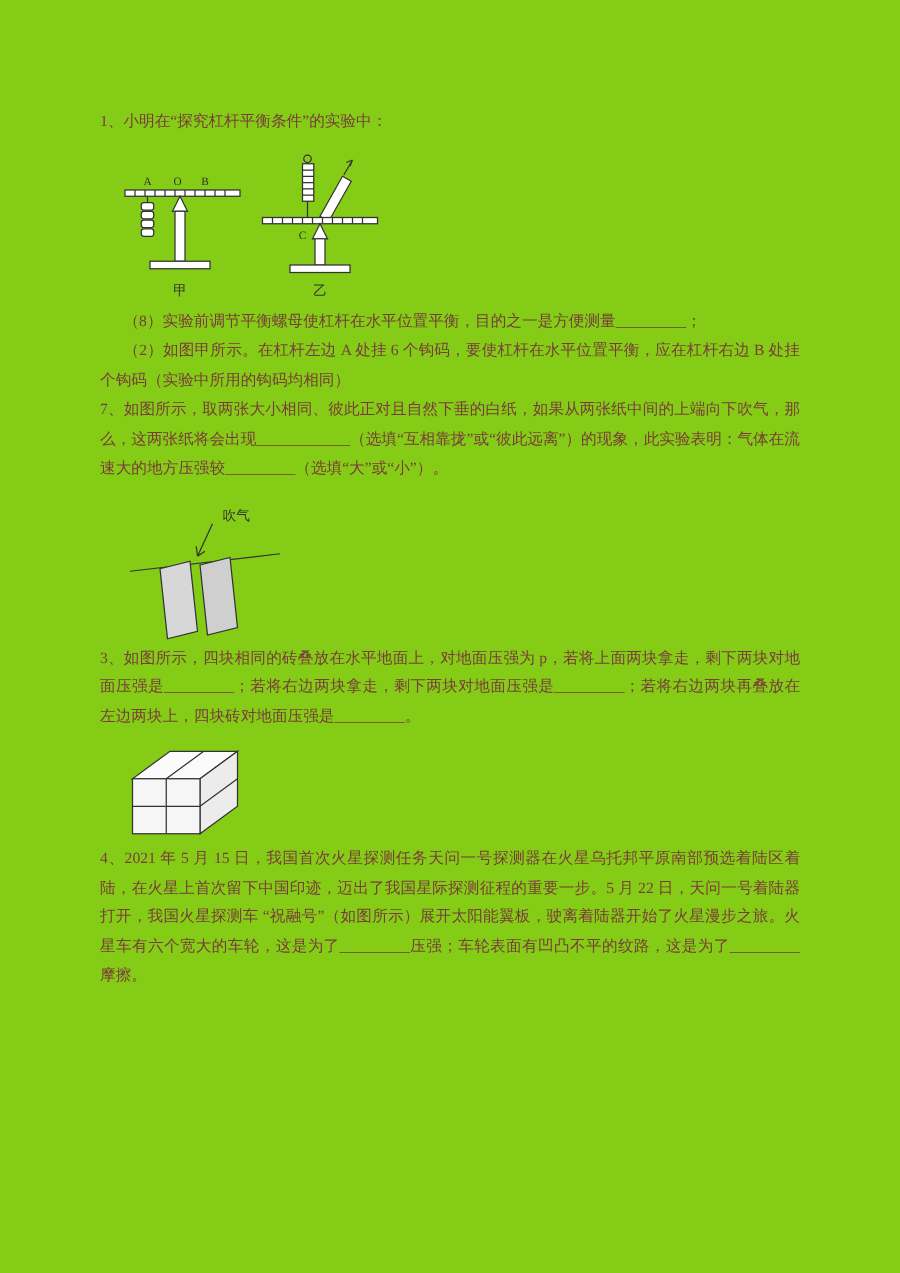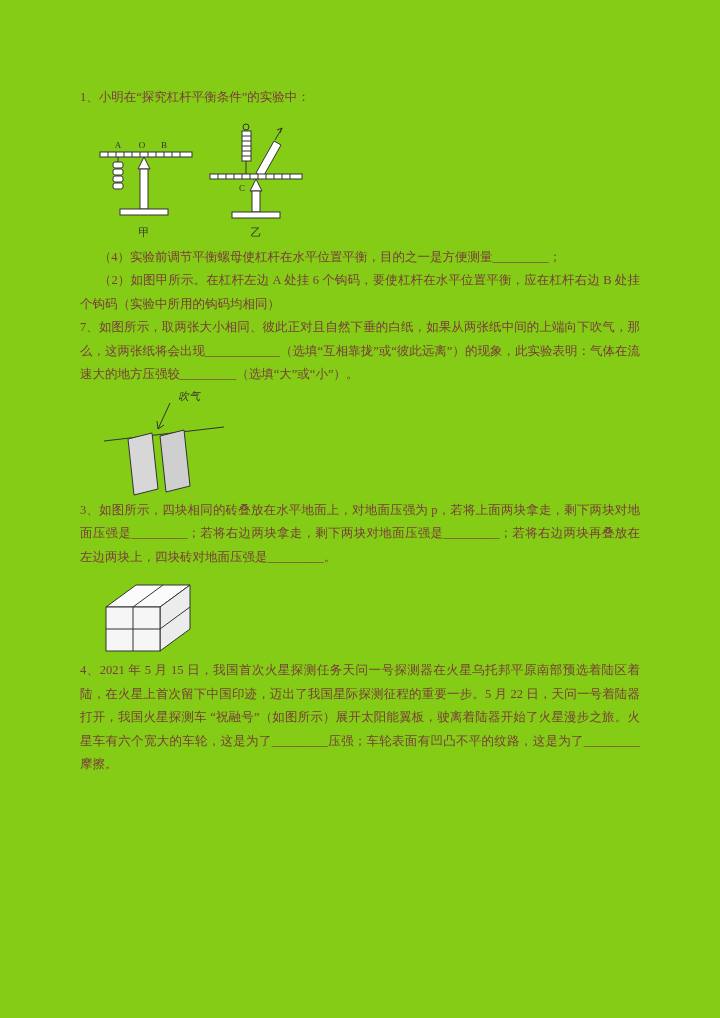--- a/index.html
+++ b/index.html
@@ -21,21 +21,21 @@
   p.q { margin: 0; }
   p.sub { text-indent: 1.5em; }
   .q2 { margin-top: 18px; }
   .q3 { margin-top: 8px; }
   .q4 { margin-top: 16px; }
   .q1-p1 { margin-top: 26px; }
   .q1-p2 { margin-top: 13px; }
   .q1-p3 { margin-top: 13px; }
   .fig { display: block; }
   .fig-lever  { margin: 12px 0 0 14px; }
-  .fig-papers { margin: 0 0 0 22px; font-style: italic; }
+  .fig-papers { margin: 16px 0 0 22px; }
   .fig-bricks { margin: 8px 0 0 20px; }
   svg { display: block; }
   svg text { font-family: "Liberation Serif", "DejaVu Serif", serif; fill: #333; }
   .diag { stroke: #333; fill: none; stroke-width: 1; }
   .diag-fill-white { stroke: #333; fill: #ffffff; stroke-width: 1; }
 </style>
 </head>
 <body>
 
 <div class="page">
@@ -83,21 +83,21 @@
         <g>
           <path class="diag-fill-white" d="M50 57 L44 69 L56 69 Z"></path>
           <rect class="diag-fill-white" x="46" y="69" width="8" height="21"></rect>
           <rect class="diag-fill-white" x="26" y="90" width="48" height="6"></rect>
         </g>
         <text x="50" y="114" font-size="11" text-anchor="middle">乙</text>
       </g>
     </svg>
   </div>
 
-  <p class="q sub q1-p1">（4）实验前调节平衡螺母使杠杆在水平位置平衡，目的之一是方便测量_________；</p>
+  <p class="q sub q1-p1">（8）实验前调节平衡螺母使杠杆在水平位置平衡，目的之一是方便测量_________；</p>
   <p class="q sub q1-p2">（2）如图甲所示。在杠杆左边 A 处挂 6 个钩码，要使杠杆在水平位置平衡，应在杠杆右边 B 处挂个钩码（实验中所用的钩码均相同）</p>
 
   <p class="q q2">7、如图所示，取两张大小相同、彼此正对且自然下垂的白纸，如果从两张纸中间的上端向下吹气，那么，这两张纸将会出现____________（选填“互相靠拢”或“彼此远离”）的现象，此实验表明：气体在流速大的地方压强较_________（选填“大”或“小”）。</p>
 
   <div class="fig fig-papers">
     <svg width="128" height="112" viewBox="0 0 128 112">
       <line class="diag" x1="2" y1="54" x2="122" y2="40" stroke-width="3"></line>
       <polygon points="26,52 50,46 56,102 32,108" fill="#d7d7d7" stroke="#333" stroke-width="1"></polygon>
       <polygon points="58,49 82,43 88,99 64,105" fill="#cfcfcf" stroke="#333" stroke-width="1"></polygon>
       <path class="diag" d="M68 16 L56 42 M56 42 L55 34 M56 42 L62 38"></path>

